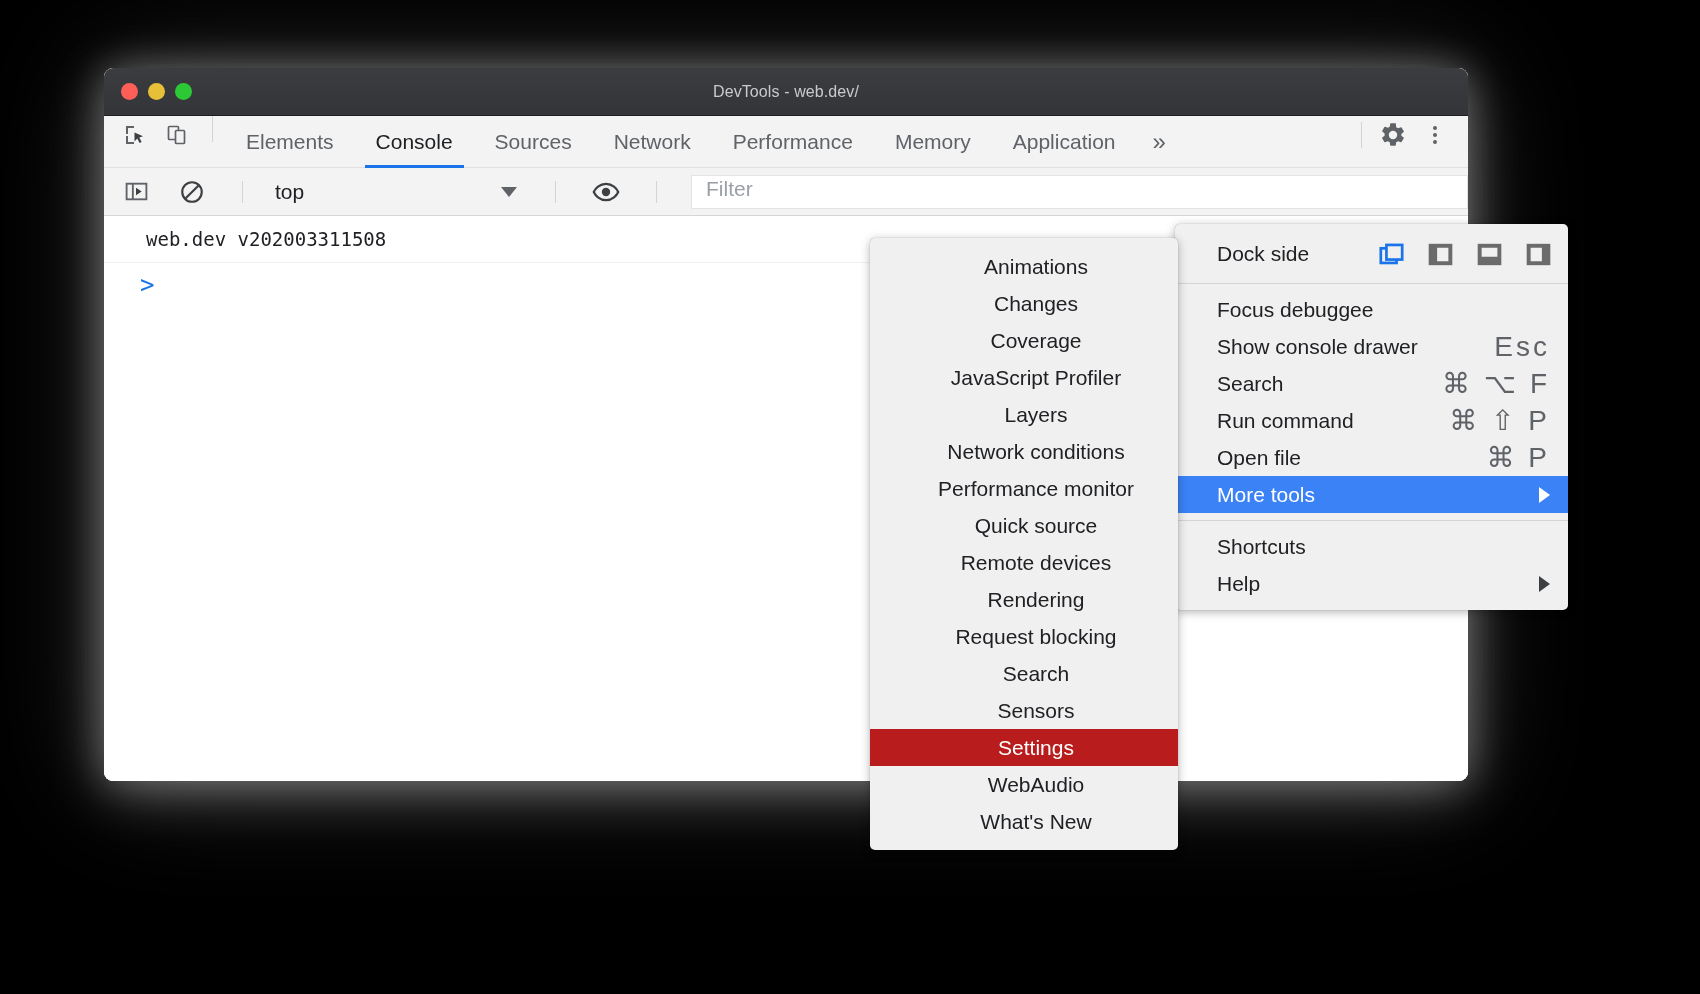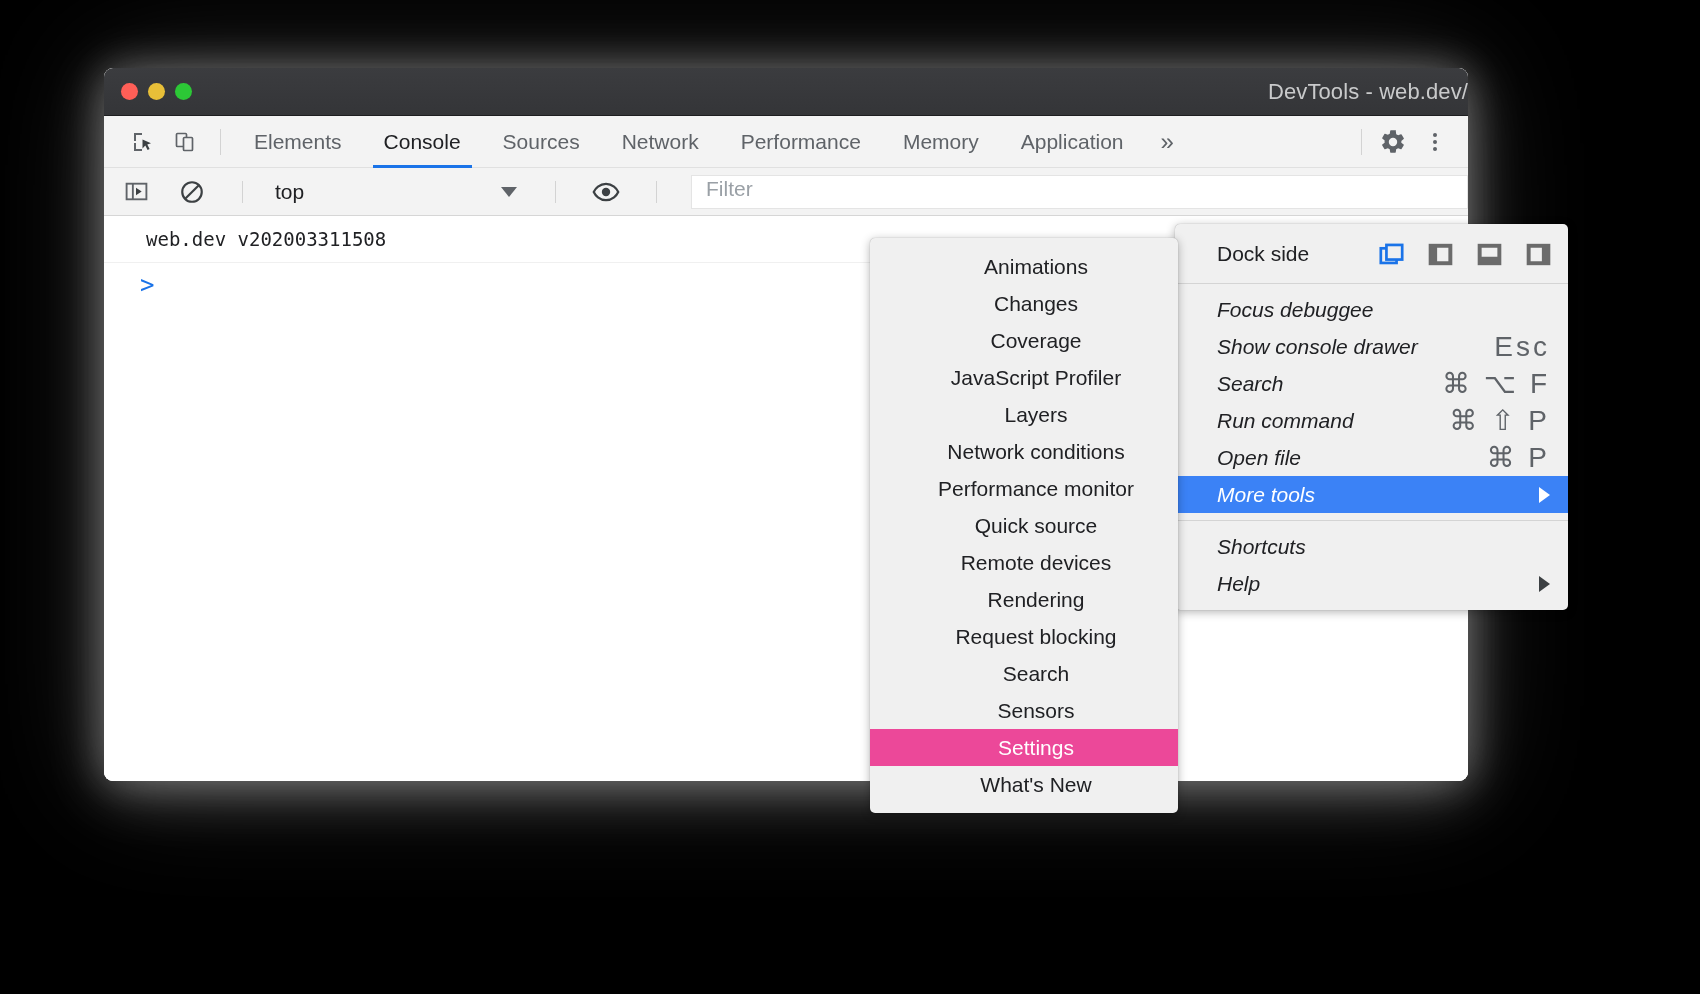--- a/index.html
+++ b/index.html
@@ -65,37 +65,37 @@
     height: 17px;
     border-radius: 50%;
     display: block;
   }
   .dot.red    { background: #ff5f57; }
   .dot.yellow { background: #e8bf38; }
   .dot.green  { background: #2cc836; }
 
   .win-title {
     width: 100%;
-    text-align: right;
+    text-align: center;
     color: #c9cacb;
-    font-size: 22px;
+    font-size: 16px;
     font-family: "Liberation Sans", sans-serif;
     letter-spacing: 0.1px;
     user-select: none;
   }
 
   
   .tabbar {
     position: relative;
     height: 52px;
     background: #f3f3f3;
     border-bottom: 1px solid #e0e0e0;
     display: flex;
-    align-items: center;
-    padding-left: 20px;
+    align-items: flex-start;
+    padding-left: 12px;
     box-sizing: border-box;
   }
   .tb-icon {
     width: 38px;
     height: 38px;
     display: flex;
     align-items: center;
     justify-content: center;
     margin-right: 4px;
     cursor: default;
@@ -261,21 +261,21 @@
   .menu-row {
     display: flex;
     align-items: center;
     height: 37px;
     padding: 0 18px 0 42px;
     font-size: 21px;
     color: #202124;
     cursor: default;
     position: relative;
   }
-  .menu-row .label { flex: 0 0 auto; font-style: italic; }
+  .menu-row .label { flex: 0 0 auto; }
   .menu-row .shortcut {
     margin-left: auto;
     color: #5f6368;
     font-size: 28px;
     letter-spacing: 3px;
     white-space: nowrap;
   }
   .menu-row.selected {
     background: #3b82f6;
     color: #ffffff;
@@ -329,21 +329,21 @@
     display: flex;
     align-items: center;
     height: 37px;
     padding: 0 18px 0 42px;
     font-size: 21px;
     color: #202124;
     cursor: default;
     justify-content: center;
   }
   .sub-row.selected {
-    background: #ec4899;
+    background: #b91c1c;
     color: #ffffff;
   }
 </style>
 </head>
 <body>
 
 <div id="stage">
 
   <div class="window">
     <div class="window-inner">
@@ -587,19 +587,22 @@
       <div class="sub-row">
           <span>Search</span>
         </div>
       <div class="sub-row">
           <span>Sensors</span>
         </div>
       <div class="sub-row selected">
           <span>Settings</span>
         </div>
       <div class="sub-row">
+          <span>WebAudio</span>
+        </div>
+      <div class="sub-row">
           <span>What's New</span>
         </div>
     </div>
 
   </div>
 
 </div>
 
 </body></html>

